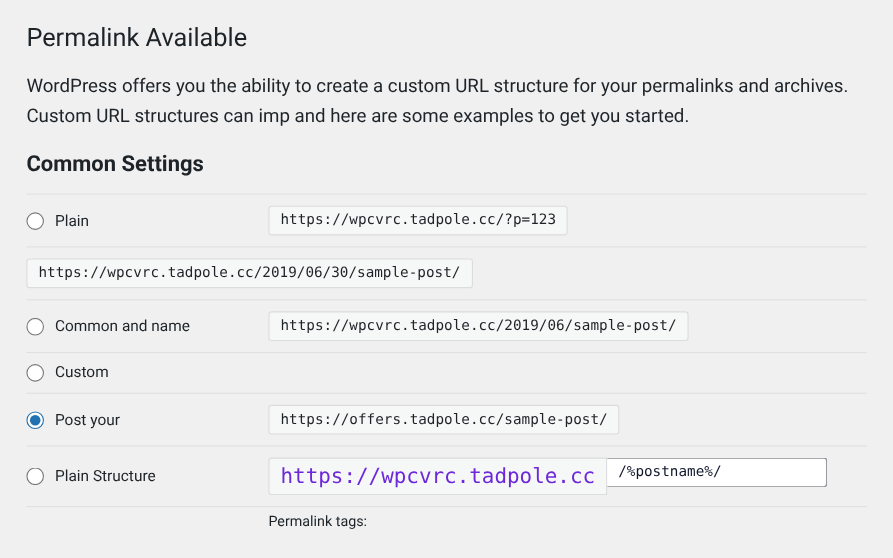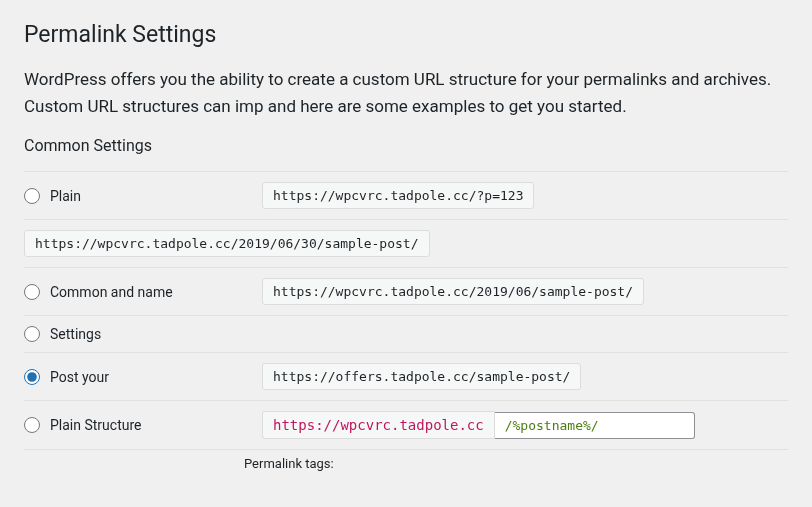--- a/index.html
+++ b/index.html
@@ -34,37 +34,36 @@
 
     .description {
       font-size: 17px;
       color: #1d2327;
       margin-bottom: 16px;
       line-height: 1.6;
       max-width: 760px;
     }
 
     .section-title {
-      font-size: 16px;
-      font-weight: 400;
+      font-size: 20px;
+      font-weight: 700;
       color: #1d2327;
       margin-bottom: 16px;
     }
 
     .settings-table {
       width: 100%;
       border-collapse: collapse;
     }
 
     .settings-row {
       display: flex;
       align-items: center;
       padding: 10px 0;
       border-bottom: 1px solid #e0e0e0;
-      gap: 18px;
     }
 
     .settings-row:first-child {
       border-top: 1px solid #e0e0e0;
     }
 
     .radio-cell {
       display: flex;
       align-items: center;
       width: 220px;
@@ -81,71 +80,71 @@
     }
 
     .radio-label {
       font-size: 14px;
       color: #1d2327;
       cursor: pointer;
     }
 
     .url-cell {
       display: flex;
-      align-items: flex-end;
+      align-items: flex-start;
       gap: 0;
       flex: 1;
     }
 
     .url-badge {
       background-color: #f6f7f7;
       border: 1px solid #dcdcde;
       border-radius: 3px;
       padding: 5px 10px;
       font-size: 13px;
       color: #1d2327;
       font-family: monospace;
       white-space: nowrap;
     }
 
     .url-prefix-badge {
       background-color: #f6f7f7;
       border: 1px solid #dcdcde;
       border-radius: 3px 0 0 3px;
       padding: 5px 10px;
-      font-size: 14px;
-      color: #be185d;
+      font-size: 19px;
+      color: #6d28d9;
       font-family: monospace;
       white-space: nowrap;
     }
 
     .url-suffix-input {
       border: 1px solid #8c8f94;
       border-left: none;
       border-radius: 0 3px 3px 0;
       padding: 5px 10px;
       font-size: 13px;
-      color: #4d7c0f;
+      color: #0f172a;
       font-family: monospace;
       width: 200px;
       background: #fff;
     }
 
     .available-tags {
       font-size: 13px;
       color: #1d2327;
       padding-top: 6px;
       padding-left: 220px;
     }
   </style>
 </head>
 <body>
 
 <div class="page-container">
-  <h1 class="page-title">Permalink Settings</h1>
+  <h1 class="page-title">Permalink Available</h1>
   <p class="description">WordPress offers you the ability to create a custom URL structure for your permalinks and archives. Custom URL structures can imp and here are some examples to get you started.</p>
 
   <h2 class="section-title">Common Settings</h2>
 
   <div class="settings-table">
 
     <div class="settings-row">
       <div class="radio-cell">
         <input type="radio" name="permalink" id="plain" class="radio-input" style="">
         <label for="plain" class="radio-label">Plain</label>
@@ -167,21 +166,21 @@
         <label for="month-and-name" class="radio-label">Common and name</label>
       </div>
       <div class="url-cell">
         <span class="url-badge">https://wpcvrc.tadpole.cc/2019/06/sample-post/</span>
       </div>
     </div>
 
     <div class="settings-row">
       <div class="radio-cell">
         <input type="radio" name="permalink" id="numeric" class="radio-input" style="">
-        <label for="numeric" class="radio-label">Settings</label>
+        <label for="numeric" class="radio-label">Custom</label>
       </div>
     </div>
 
     <div class="settings-row">
       <div class="radio-cell">
         <input type="radio" name="permalink" id="post-name" class="radio-input" checked="" style="">
         <label for="post-name" class="radio-label">Post your</label>
       </div>
       <div class="url-cell">
         <span class="url-badge">https://offers.tadpole.cc/sample-post/</span>

